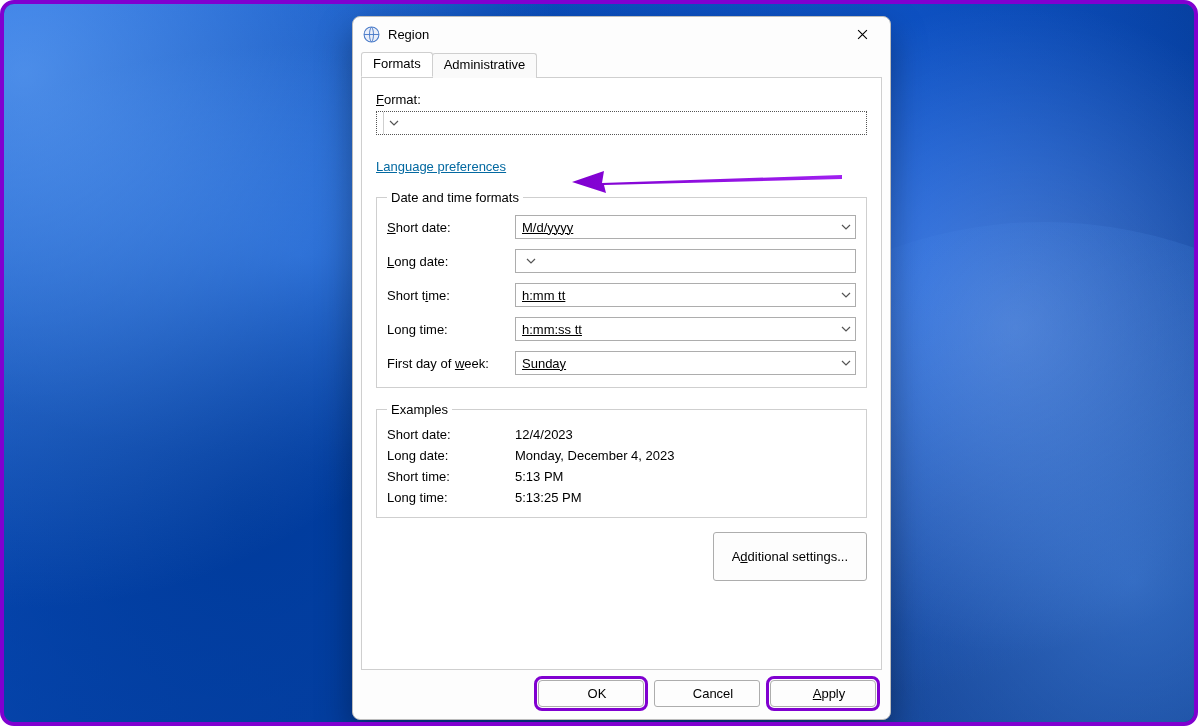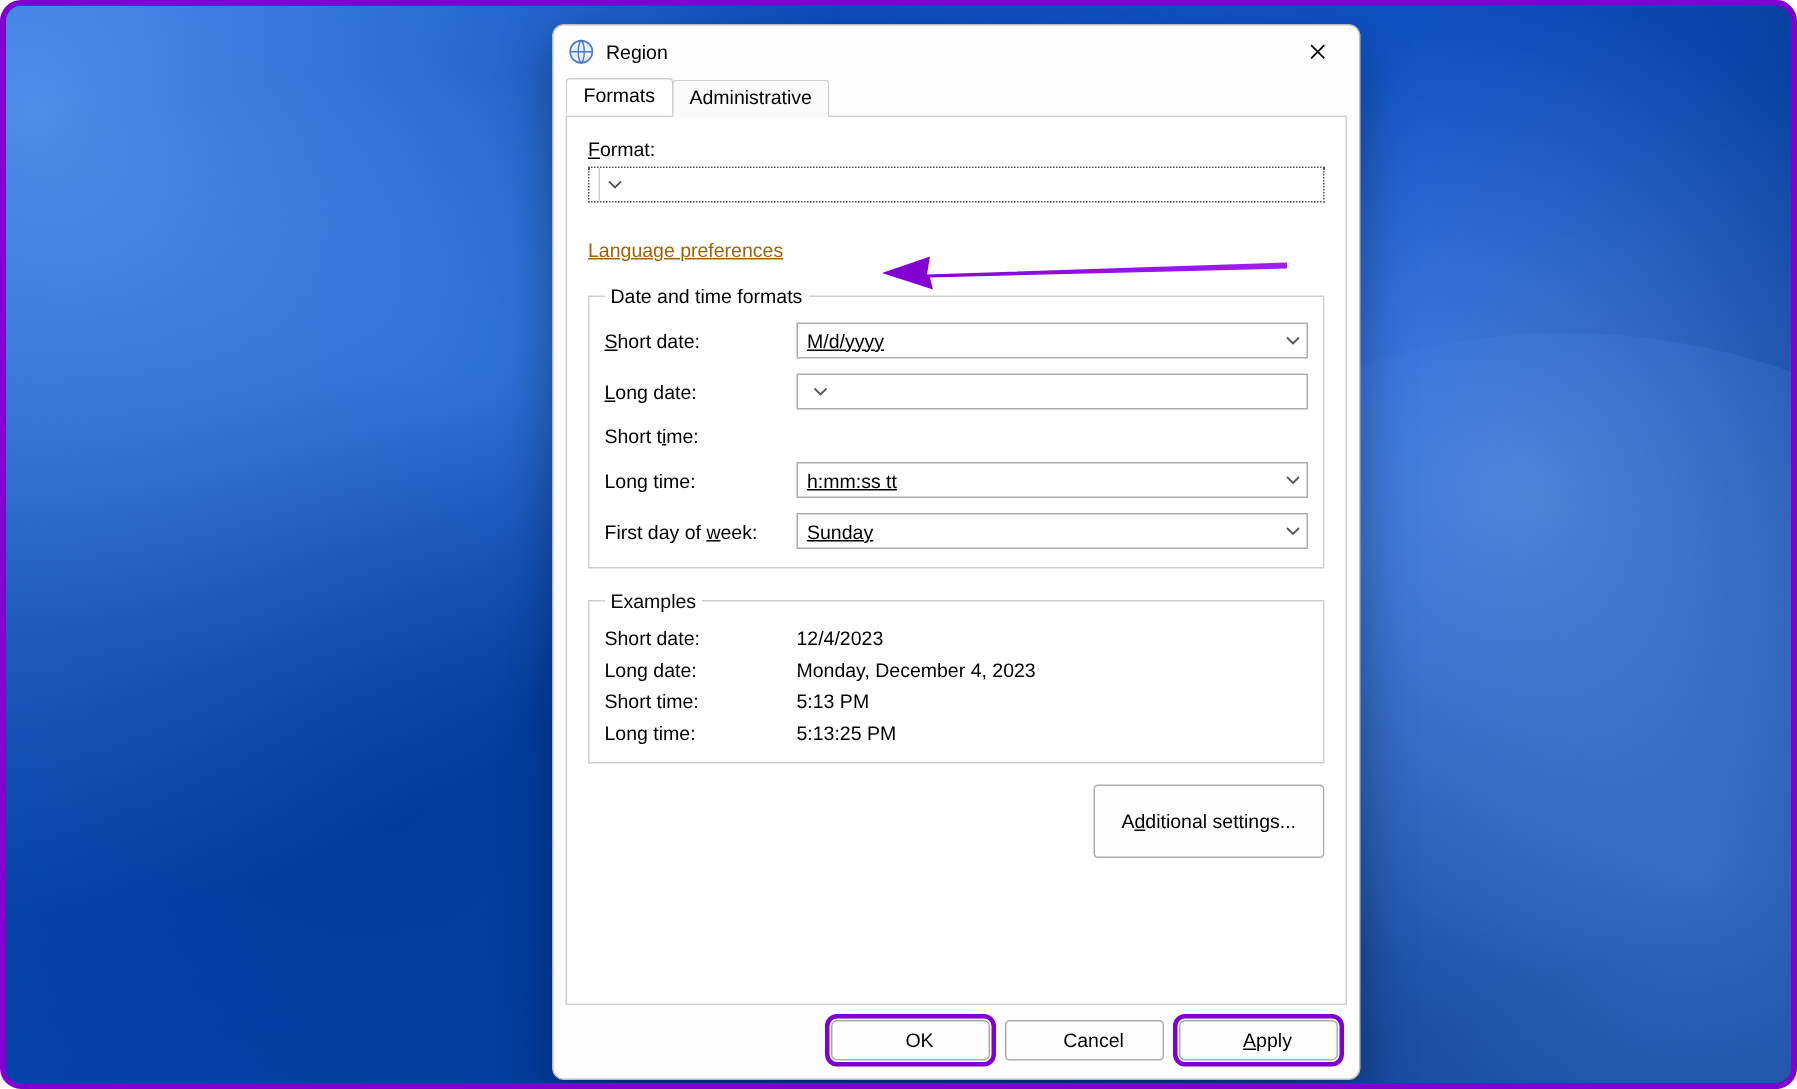--- a/index.html
+++ b/index.html
@@ -46,21 +46,21 @@
     left: -250px; top: -200px;
   }
   .wallpaper::after {
     width: 900px; height: 900px;
     right: -300px; bottom: -400px;
     background: radial-gradient(circle at 60% 40%, rgba(90,160,255,0.5), rgba(5,40,130,0) 60%);
   }
 
   .dialog {
     position: absolute;
-    left: 364px;
+    left: 348px;
     top: 12px;
     width: 537px;
     height: 702px;
     background: #fdfdfd;
     border: 1px solid #bcbcbc;
     border-radius: 8px;
     box-shadow: 0 15px 35px rgba(0,0,0,0.35);
     display: flex;
     flex-direction: column;
   }
@@ -151,21 +151,21 @@
   }
   .format-combo .text { flex:1; }
   .format-combo .chev {
     width: 20px;
     border-left: 1px solid #cfcfcf;
     align-self: stretch;
     display:flex;align-items:center;justify-content:center;
   }
 
   .link {
-    color: #a16207;
+    color: #0369a1;
     text-decoration: underline;
     display: inline-block;
     margin-top: 24px;
     margin-bottom: 16px;
   }
 
   fieldset.group {
     border: 1px solid #cfcfcf;
     padding: 10px 10px 12px;
     margin: 0 0 14px 0;
@@ -326,20 +326,28 @@
               <span class="chev-down">
                   <svg viewBox="0 0 10 10">
                     <path d="M1 3l4 4 4-4" stroke="#555" fill="none" stroke-width="1.2"></path>
                   </svg>
                 </span>
             </div>
           </div>
 
           <div class="form-row">
             <span class="lbl label-u"><span>S</span><span>hort t</span><span class="ul">i</span><span>me:</span></span>
+            <div class="combo">
+              <span class="text">h:mm tt</span>
+              <span class="chev-down">
+                  <svg viewBox="0 0 10 10">
+                    <path d="M1 3l4 4 4-4" stroke="#555" fill="none" stroke-width="1.2"></path>
+                  </svg>
+                </span>
+            </div>
           </div>
 
           <div class="form-row">
             <span class="lbl label-u"><span>L</span><span>on</span><span class="ul">g</span><span> time:</span></span>
             <div class="combo">
               <span class="text">h:mm:ss tt</span>
               <span class="chev-down">
                   <svg viewBox="0 0 10 10">
                     <path d="M1 3l4 4 4-4" stroke="#555" fill="none" stroke-width="1.2"></path>
                   </svg>

